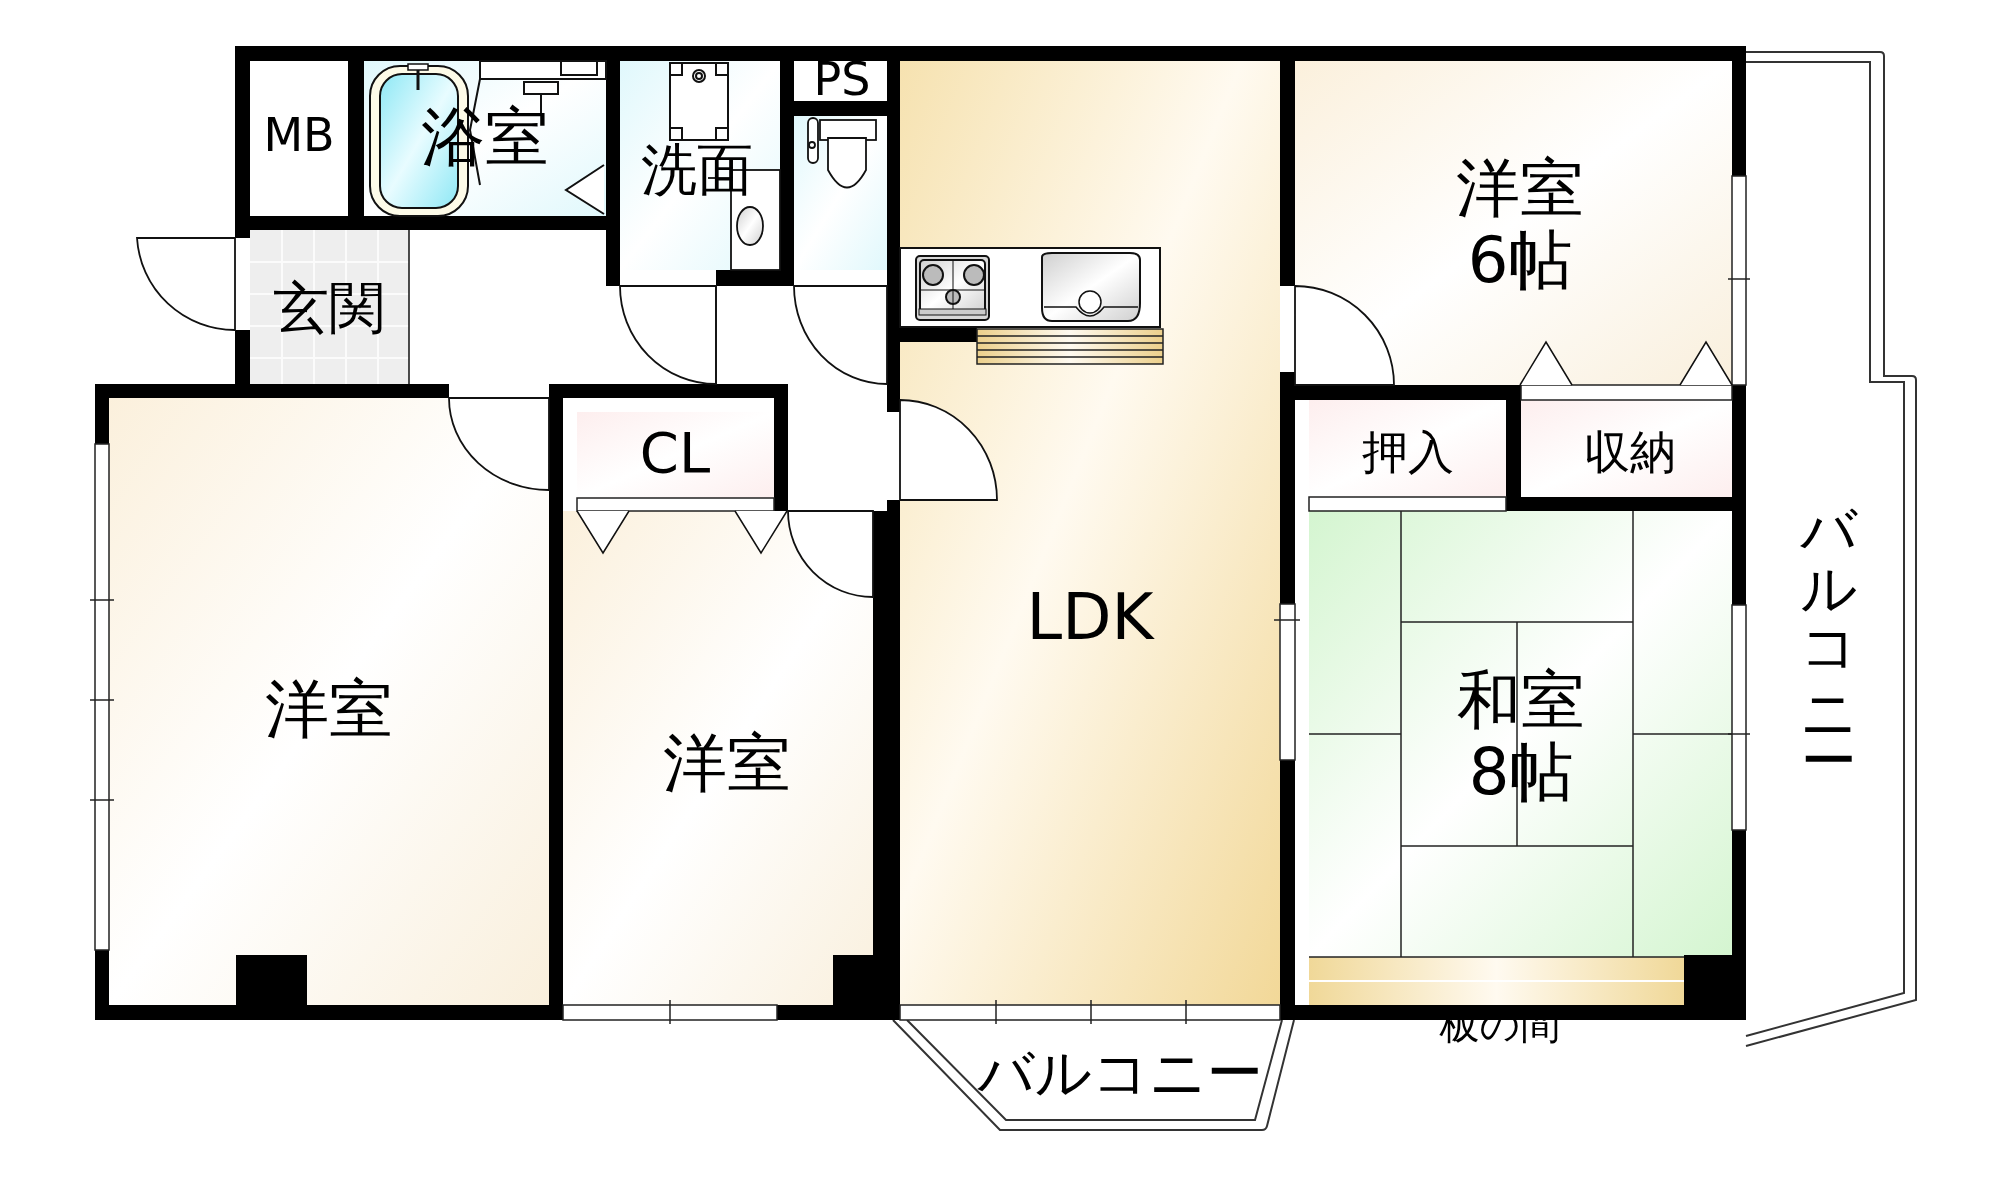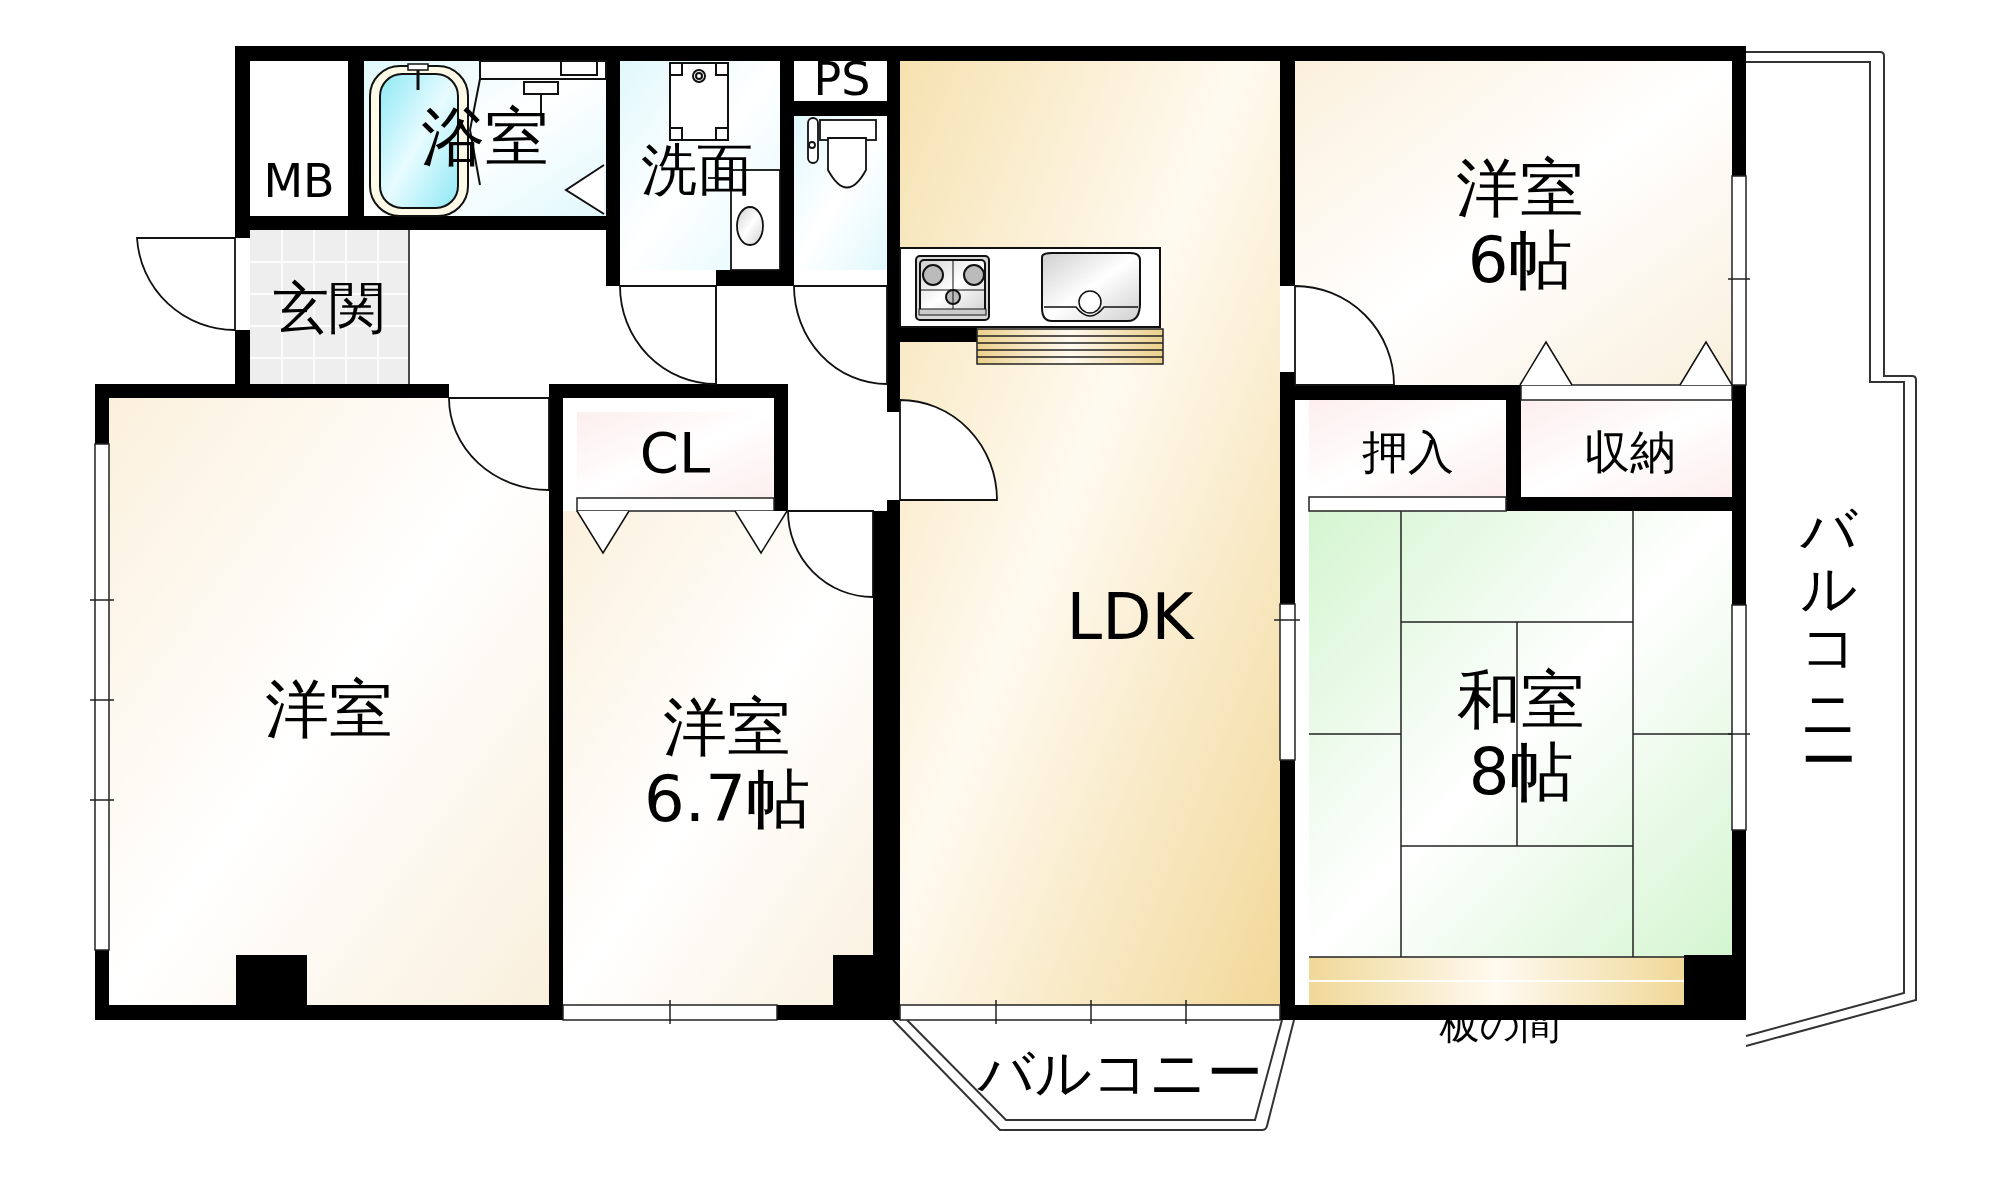--- a/index.html
+++ b/index.html
@@ -281,21 +281,21 @@
     <rect x="977" y="329" width="186" height="35" fill="url(#gShelf)"></rect>
     <line x1="977" y1="336" x2="1163" y2="336"></line>
     <line x1="977" y1="343" x2="1163" y2="343"></line>
     <line x1="977" y1="350" x2="1163" y2="350"></line>
     <line x1="977" y1="357" x2="1163" y2="357"></line>
   </g>
 
   <line x1="1309" y1="981" x2="1684" y2="981" stroke="#ffffff" stroke-width="2"></line>
 </svg>
 
-<div class="lbl md" style="left:299px; top:136px;margin-top:46px;">
+<div class="lbl md" style="left:299px; top:136px;">
     <span>MB</span>
   </div>
 <div class="lbl xl" style="left:485px; top:138px;">
     <span>浴室</span>
   </div>
 <div class="lbl lg" style="left:697px; top:170px;">
     <span>洗面</span>
   </div>
 <div class="lbl md" style="left:842px; top:80px;">
     <span>PS</span>
@@ -305,23 +305,22 @@
   </div>
 
 <div class="lbl xl" style="left:329px; top:710px;">
   <span>洋室</span>
 </div>
 <div class="lbl lg" style="left:675px; top:453px;">
     <span>CL</span>
   </div>
 <div class="lbl xl" style="left:727px; top:764px;">
   <span>洋室</span>
-  <span>6.7帖</span>
-</div>
-<div class="lbl xl" style="left:1090px; top:618px;margin-left:40px;">
+</div>
+<div class="lbl xl" style="left:1090px; top:618px;">
   <span>LDK</span>
 </div>
 <div class="lbl xl" style="left:1520px; top:225px;">
   <span>洋室</span>
   <span>6帖</span>
 </div>
 <div class="lbl md" style="left:1408px; top:453px;">
     <span>押入</span>
   </div>
 <div class="lbl md" style="left:1630px; top:453px;text-align:center;">

